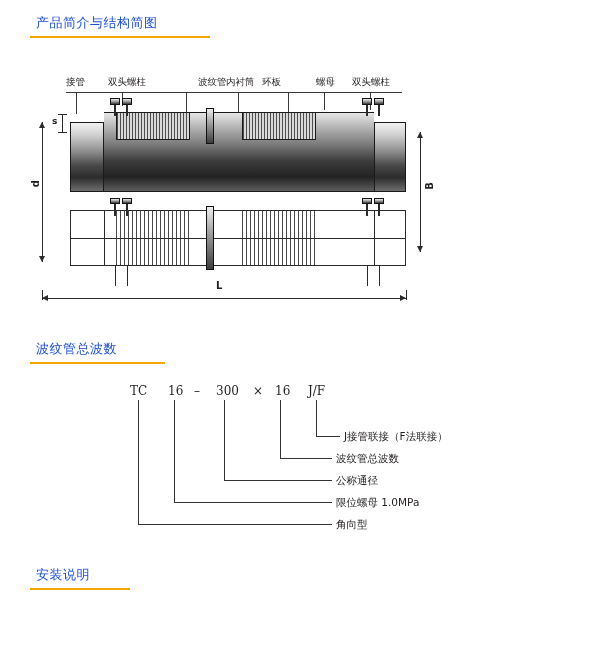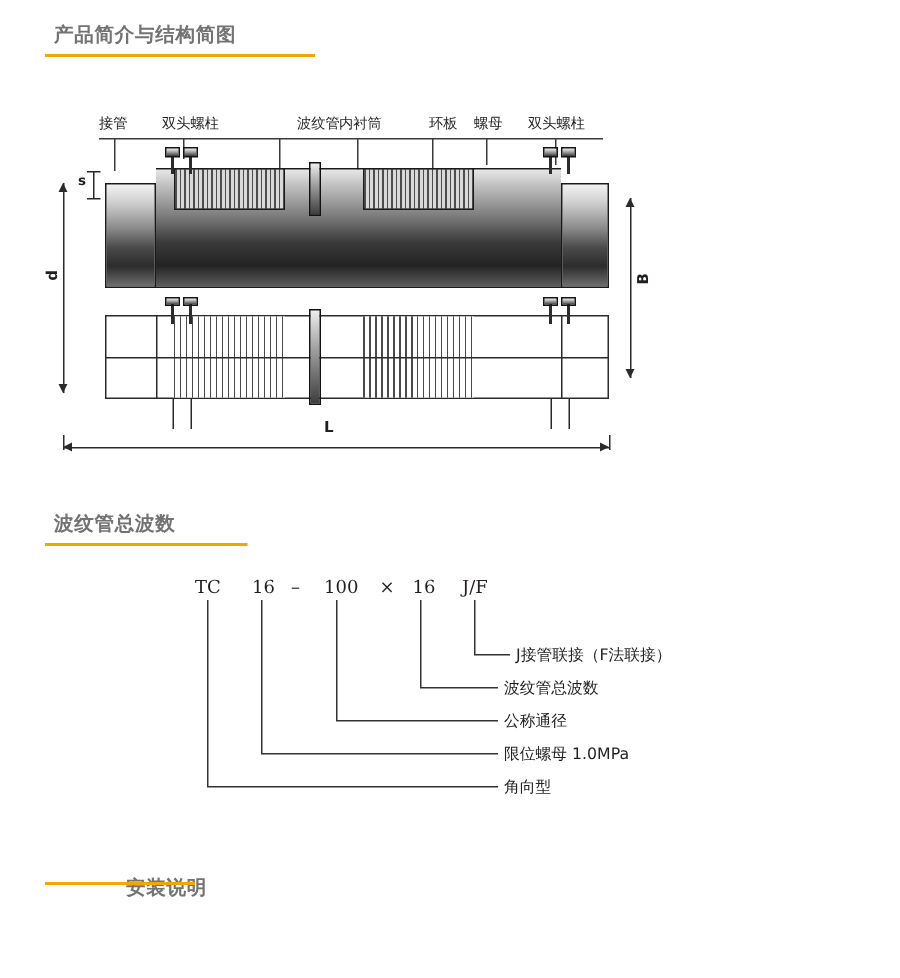--- a/index.html
+++ b/index.html
@@ -16,22 +16,22 @@
     overflow: hidden;
   }
   .page {
     position: relative;
     width: 600px;
     height: 652px;
   }
   .section-title {
     position: absolute;
     font-size: 13px;
-    font-weight: bold;
-    color: #737373;
+    font-weight: normal;
+    color: #1d4ed8;
     letter-spacing: 0.5px;
     white-space: nowrap;
   }
   .title-underline {
     position: absolute;
     height: 2px;
     background: #f4a600;
   }
   
   #drawing {
@@ -196,21 +196,21 @@
 
   <div class="section-title" style="left:36px; top:14px;">产品简介与结构简图</div>
   <div class="title-underline" style="left:30px; top:36px; width:180px;"></div>
 
   <div id="drawing">
 
     <div class="lbl" style="left:36px; top:14px;">接管</div>
     <div class="lbl" style="left:78px; top:14px;">双头螺柱</div>
     <div class="lbl" style="left:144px; top:14px;margin-left:24px;">波纹管</div>
     <div class="lbl" style="left:196px; top:14px;">内衬筒</div>
-    <div class="lbl" style="left:256px; top:14px;">环板</div>
+    <div class="lbl" style="left:232px; top:14px;">环板</div>
     <div class="lbl" style="left:286px; top:14px;">螺母</div>
     <div class="lbl" style="left:322px; top:14px;">双头螺柱</div>
 
     <div class="leader-h" style="left:36px; top:30px; width:336px;"></div>
 
     <div class="leader" style="left:46px;  top:30px; height:22px;"></div>
     <div class="leader" style="left:92px;  top:30px; height:14px;"></div>
     <div class="leader" style="left:156px; top:30px; height:30px;"></div>
     <div class="leader" style="left:208px; top:30px; height:48px;"></div>
     <div class="leader" style="left:258px; top:30px; height:34px;"></div>
@@ -283,21 +283,21 @@
   </div>
 
   <div class="section-title" style="left:36px; top:340px;">波纹管总波数</div>
   <div class="title-underline" style="left:30px; top:362px; width:135px;"></div>
 
   <div id="codeblock">
 
     <div class="code-token" style="left:10px;  top:6px;">TC</div>
     <div class="code-token" style="left:48px;  top:6px;">16</div>
     <div class="code-token" style="left:74px;  top:6px;">–</div>
-    <div class="code-token" style="left:96px;  top:6px;">100</div>
+    <div class="code-token" style="left:96px;  top:6px;">300</div>
     <div class="code-token" style="left:133px; top:6px;">×</div>
     <div class="code-token" style="left:155px; top:6px;">16</div>
     <div class="code-token" style="left:188px; top:6px;">J/F</div>
 
     <div class="cl-v" style="left:196px; top:22px; height:36px;"></div>
     <div class="cl-h" style="left:196px; top:58px; width:24px;"></div>
     <div class="code-desc" style="left:224px; top:52px;text-align:right;">J接管联接（F法联接）</div>
 
     <div class="cl-v" style="left:160px; top:22px; height:58px;"></div>
     <div class="cl-h" style="left:160px; top:80px; width:52px;"></div>
@@ -309,17 +309,17 @@
 
     <div class="cl-v" style="left:54px; top:22px; height:102px;"></div>
     <div class="cl-h" style="left:54px; top:124px; width:158px;"></div>
     <div class="code-desc" style="left:216px; top:118px;">限位螺母 1.0MPa</div>
 
     <div class="cl-v" style="left:18px; top:22px; height:124px;"></div>
     <div class="cl-h" style="left:18px; top:146px; width:194px;"></div>
     <div class="code-desc" style="left:216px; top:140px;">角向型</div>
   </div>
 
-  <div class="section-title" style="left:36px; top:583px;margin-left:48px;">安装说明</div>
+  <div class="section-title" style="left:36px; top:566px;">安装说明</div>
   <div class="title-underline" style="left:30px; top:588px; width:100px;"></div>
 
 
 </div>
 
 </body></html>

